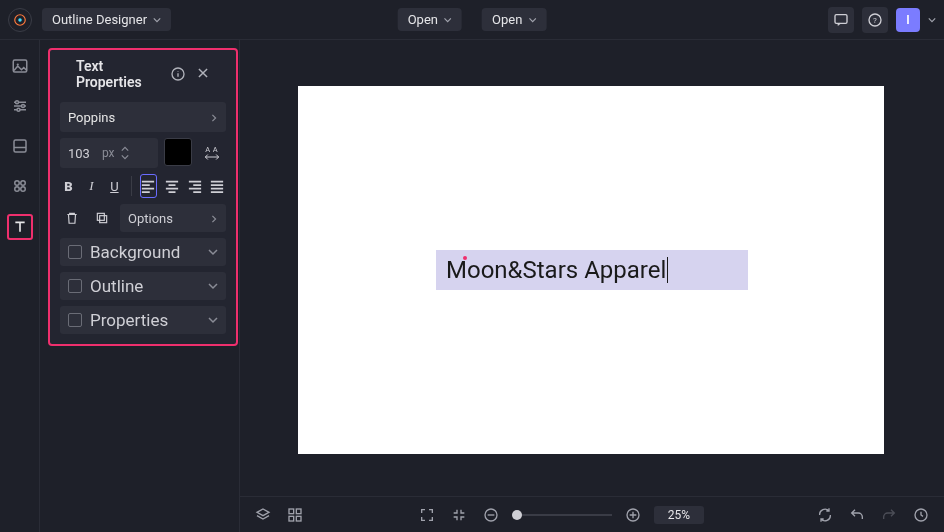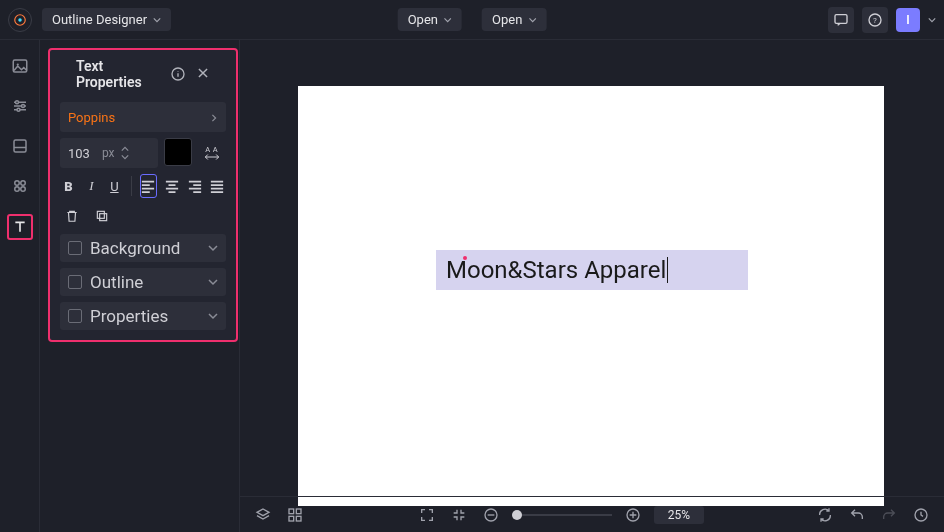--- a/index.html
+++ b/index.html
@@ -22,21 +22,21 @@
   .lefttools { width: 40px; display: flex; flex-direction: column; align-items: center; gap: 16px; padding-top: 14px; border-right: 1px solid #2a2c36; }
   .tool { width: 24px; height: 24px; display: flex; align-items: center; justify-content: center; border-radius: 3px; color: #8a8c96; }
   .tool.active { border: 2px solid #ef2f6d; color: #e5e5e8; width: 26px; height: 26px; }
 
   .panel-wrap { width: 200px; position: relative; border-right: 1px solid #2a2c36; }
   .panel { position: absolute; top: 8px; left: 8px; width: 190px; border: 2px solid #ef2f6d; border-radius: 4px; background: #232530; }
   .panel-head { display: flex; align-items: center; padding: 8px 26px; font-weight: 600; font-size: 14px; }
   .panel-head .icons { margin-left: auto; display: flex; gap: 10px; color: #b0b2ba; }
   .panel-body { padding: 4px 10px 10px; display: flex; flex-direction: column; gap: 6px; }
 
-  .field { height: 30px; background: #2d2f3a; border-radius: 3px; display: flex; align-items: center; padding: 0 8px; font-size: 13px; color: #f97316; position: relative; }
+  .field { height: 30px; background: #2d2f3a; border-radius: 3px; display: flex; align-items: center; padding: 0 8px; font-size: 13px; color: #e5e5e5; position: relative; }
   .field .expand { margin-left: auto; color: #8a8c96; }
 
   .row { display: flex; gap: 6px; }
   .size { flex: 1; background: #2d2f3a; border-radius: 3px; height: 30px; display: flex; align-items: center; padding: 0 4px 0 8px; color: #cfcfd5; font-size: 13px; position: relative; }
   .size .unit { color: #8a8c96; font-size: 12px; margin-left: 12px; }
   .stepper { display: flex; flex-direction: column; margin-left: 4px; }
   .stepper span { width: 12px; height: 8px; display: flex; align-items: center; justify-content: center; }
   .swatch { width: 28px; height: 28px; background: #000; border: 1px solid #3a3c46; border-radius: 3px; }
   .aa { width: 28px; height: 28px; display: flex; align-items: center; justify-content: center; color: #cfcfd5; }
 
@@ -45,21 +45,21 @@
   .tbtn.active { border: 1px solid #6a6cff; }
   .divider { width: 1px; height: 20px; background: #3a3c46; margin: 0 2px; }
 
   .options { flex: 1; background: #2d2f3a; border-radius: 3px; height: 28px; display: flex; align-items: center; padding: 0 8px; font-size: 13px; color: #cfcfd5; }
   .options .expand { margin-left: auto; color: #8a8c96; }
 
   .collap { height: 28px; background: #2d2f3a; border-radius: 3px; display: flex; align-items: center; padding: 0 8px; gap: 8px; font-size: 17px; color: #cfcfd5; }
   .chk { width: 14px; height: 14px; border: 1px solid #6a6c76; border-radius: 2px; }
 
   .canvas-area { flex: 1; position: relative; background: #1e2029; }
-  .canvas { position: absolute; top: 46px; left: 58px; width: 586px; height: 420px; background: #fff; }
+  .canvas { position: absolute; top: 46px; left: 58px; width: 586px; height: 368px; background: #fff; }
   .textbox { position: absolute; top: 164px; left: 138px; width: 312px; height: 40px; background: #d6d3ef; display: flex; align-items: center; padding: 0 10px; font-size: 24px; color: #1a1a1a; font-weight: 400; }
   .caret { width: 1px; height: 26px; background: #1a1a1a; margin-left: 1px; }
   .dot { position: absolute; top: 6px; left: 27px; width: 4px; height: 4px; background: #ef2f6d; border-radius: 50%; }
 
   .bottombar { position: absolute; bottom: 0; left: 240px; right: 0; height: 36px; border-top: 1px solid #2a2c36; display: flex; align-items: center; padding: 0 12px; gap: 10px; }
   .bbtn { width: 22px; height: 22px; display: flex; align-items: center; justify-content: center; color: #a0a2ac; }
   .zoom-slider { width: 100px; height: 2px; background: #3a3c46; position: relative; }
   .zoom-slider .knob { position: absolute; left: 0; top: -4px; width: 10px; height: 10px; background: #cfcfd5; border-radius: 50%; }
   .zoom-pct { background: #2d2f3a; padding: 2px 14px; border-radius: 3px; font-size: 12px; }
   .spacer { flex: 1; }
@@ -243,20 +243,26 @@
               <svg width="14" height="14" viewBox="0 0 24 24">
                 <path d="M4 6 H20 M8 6 V4 H16 V6 M6 6 L7 21 H17 L18 6" fill="none" stroke="currentColor" stroke-width="2"></path>
               </svg>
             </div>
           <div class="tbtn">
               <svg width="14" height="14" viewBox="0 0 24 24">
                 <rect x="4" y="4" width="12" height="12" fill="none" stroke="currentColor" stroke-width="2"></rect>
                 <rect x="8" y="8" width="12" height="12" fill="none" stroke="currentColor" stroke-width="2"></rect>
               </svg>
             </div>
+          <div class="options">
+            <span>Options</span>
+            <span class="expand"><svg width="8" height="8" viewBox="0 0 10 10">
+                  <path d="M3 1 L7 5 L3 9" fill="none" stroke="#8a8c96" stroke-width="1.5"></path>
+                </svg></span>
+          </div>
         </div>
 
         <div class="collap">
           <div class="chk"></div>
           <span>Background</span>
           <svg class="expand" style="margin-left:auto" width="10" height="10" viewBox="0 0 10 10">
               <path d="M1 3 L5 7 L9 3" fill="none" stroke="#8a8c96" stroke-width="1.5"></path>
             </svg>
         </div>
         <div class="collap">

